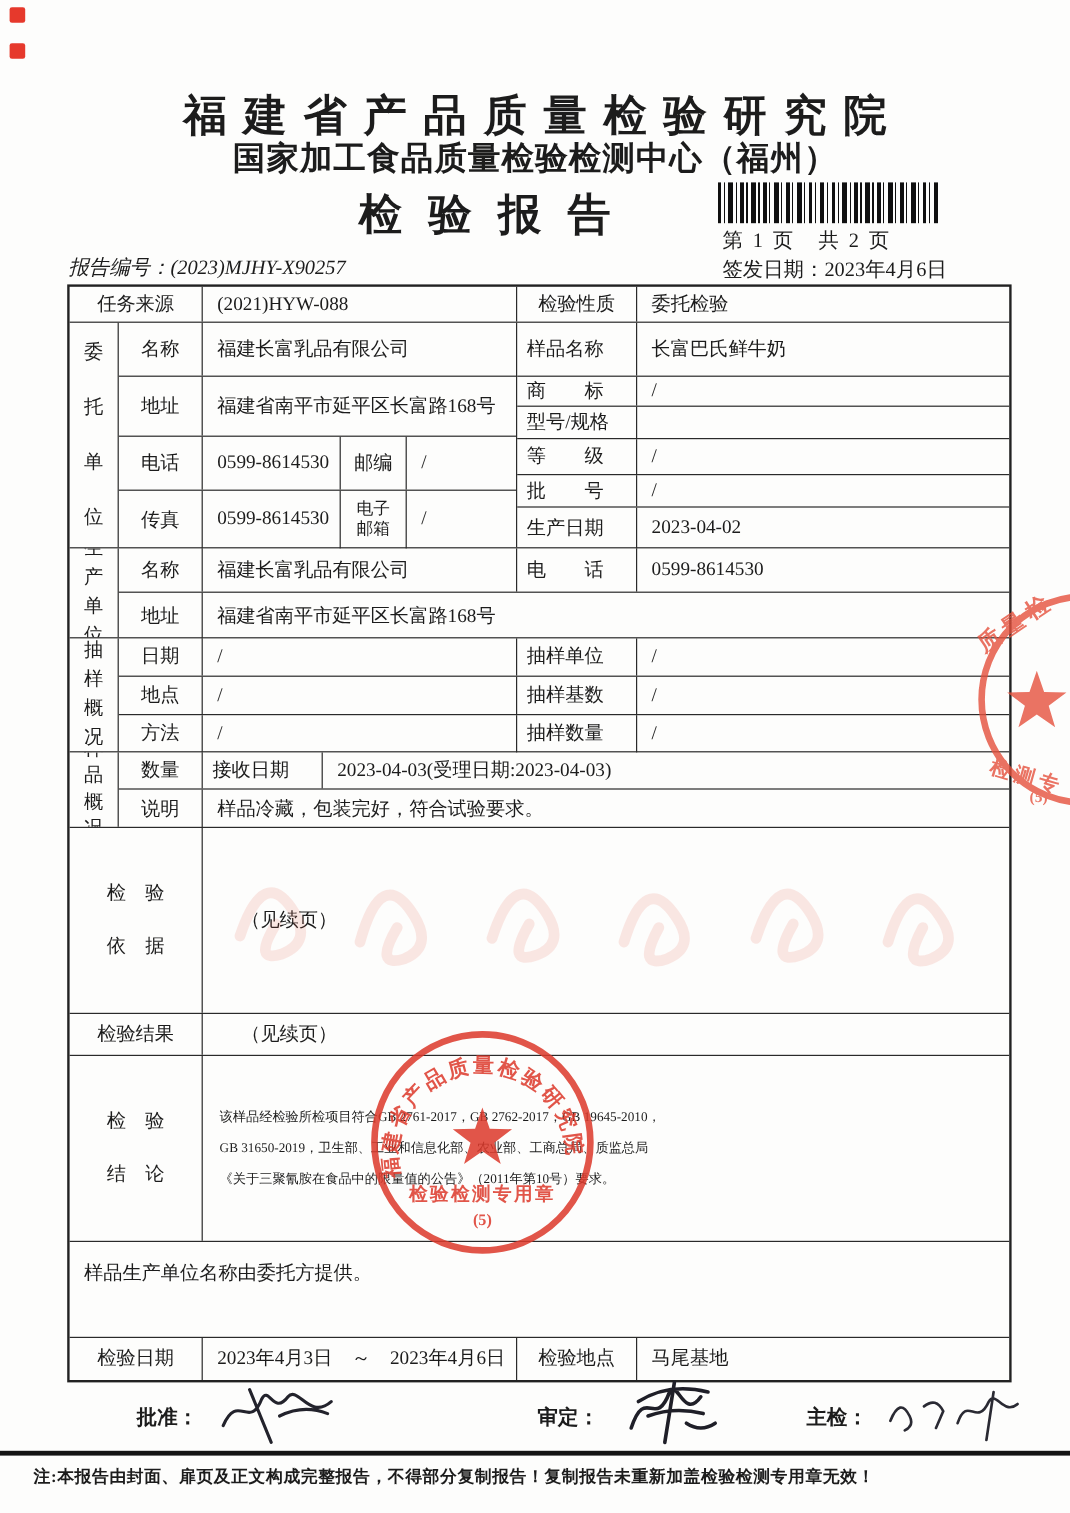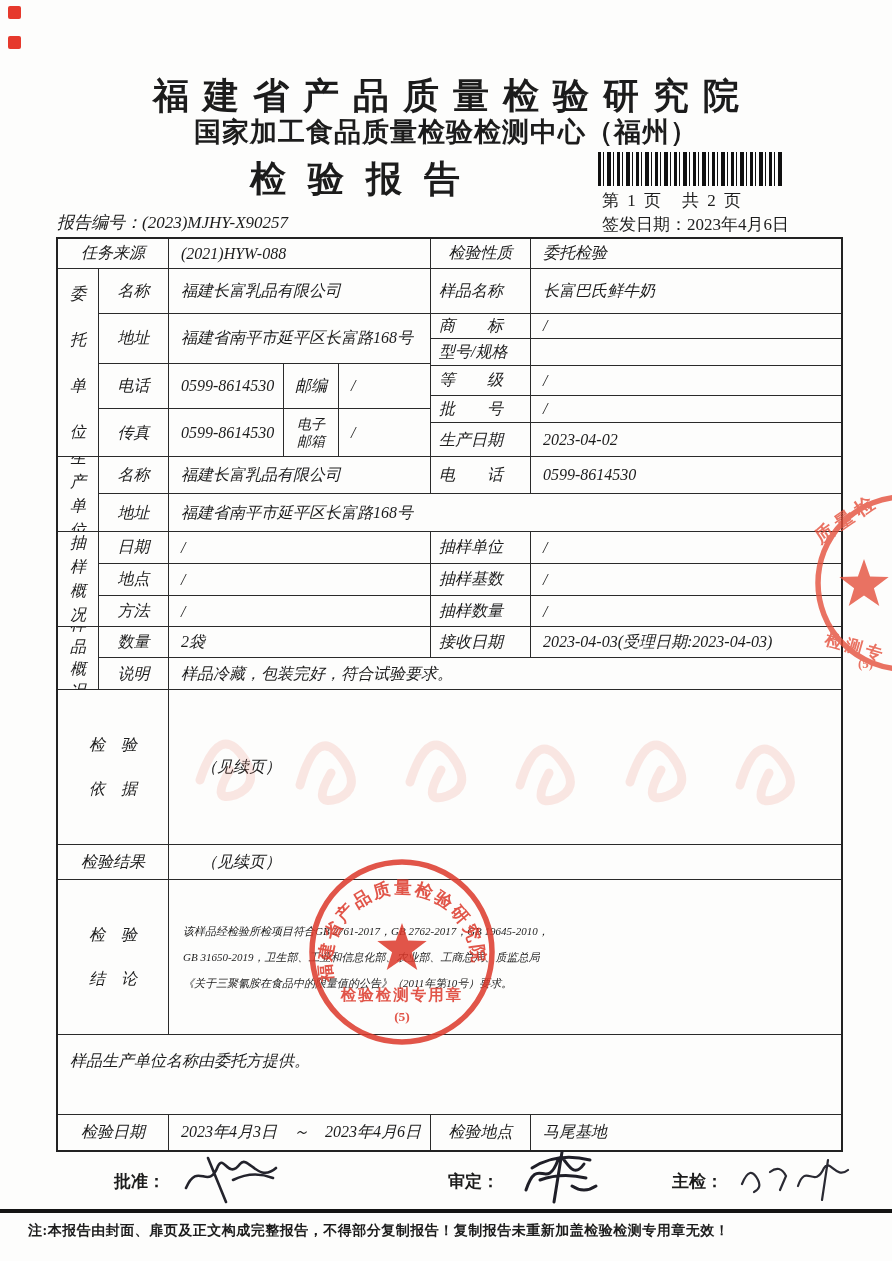--- a/index.html
+++ b/index.html
@@ -7,34 +7,34 @@
     width:892px;height:1261px;position:relative;overflow:hidden;
     background:#fdfdfc;color:#1c1c1c;
     font-family:"Liberation Serif","DejaVu Serif",serif;
   }
   .abs{position:absolute;}
   
   .inst-title{top:72px;left:0;width:892px;text-align:center;
     font-size:36px;font-weight:bold;letter-spacing:14px;padding-left:14px;box-sizing:border-box;}
   .center-title{top:114px;left:0;width:892px;text-align:center;
     font-size:27px;font-weight:bold;letter-spacing:1px;}
-  .report-title{top:155px;left:250px;width:330px;
+  .report-title{top:155px;left:250px;width:330px;text-align:center;
     font-size:36px;font-weight:bold;letter-spacing:22px;}
   .barcode{top:152px;left:598px;width:186px;height:34px;
     background:
       repeating-linear-gradient(90deg,#101010 0 3px,rgba(0,0,0,0) 3px 5px,#101010 5px 6px,rgba(0,0,0,0) 6px 9px,#101010 9px 13px,rgba(0,0,0,0) 13px 15px,#101010 15px 16px,rgba(0,0,0,0) 16px 19px);}
   .page-info{top:189px;left:602px;font-size:17px;letter-spacing:2px;}
   .issue-date{top:213px;left:602px;font-size:17px;}
   .report-no{top:211px;left:57px;font-size:17px;font-style:italic;}
   .red-mark{width:13px;height:13px;background:#e6392c;border-radius:2px;}
   
   .tbl{left:56px;top:237px;width:787px;border:2.5px solid #222;
     display:flex;flex-direction:column;box-sizing:border-box;font-size:16px;}
   .tbl *{box-sizing:border-box;}
-  .r{display:flex;border-bottom:1.6px solid #2a2a2a;flex-shrink:0;font-style:italic;}
+  .r{display:flex;border-bottom:1.6px solid #2a2a2a;flex-shrink:0;}
   .tbl > .r:last-child{border-bottom:none;}
   .col{display:flex;flex-direction:column;}
   .col > .r:last-child{border-bottom:none;}
   .c{border-right:1.6px solid #2a2a2a;display:flex;align-items:center;
      padding:1px 8px;overflow:hidden;}
   .cl{border-right:none;}
   .lab{justify-content:center;text-align:center;}
   .val{padding-left:12px;}
   .pre{white-space:pre-line;text-align:center;}
   .w41{width:41px;} .w70{width:70px;} .w100{width:100px;} .w111{width:111px;}
@@ -174,21 +174,20 @@
       </div>
     </div>
   </div>
 
   <div class="r" style="height:63px">
     <div class="c pre grp w41" style="line-height:22px;justify-content:center;">样品
 概况</div>
     <div class="col f1">
       <div class="r" style="height:31px">
         <div class="c lab w70">数量</div>
-        <div class="c val w262">2袋</div>
         <div class="c w100">接收日期</div>
         <div class="c val f1 cl">2023-04-03(受理日期:2023-04-03)</div>
       </div>
       <div class="r" style="height:32px">
         <div class="c lab w70">说明</div>
         <div class="c val f1 cl">样品冷藏，包装完好，符合试验要求。</div>
       </div>
     </div>
   </div>
 

